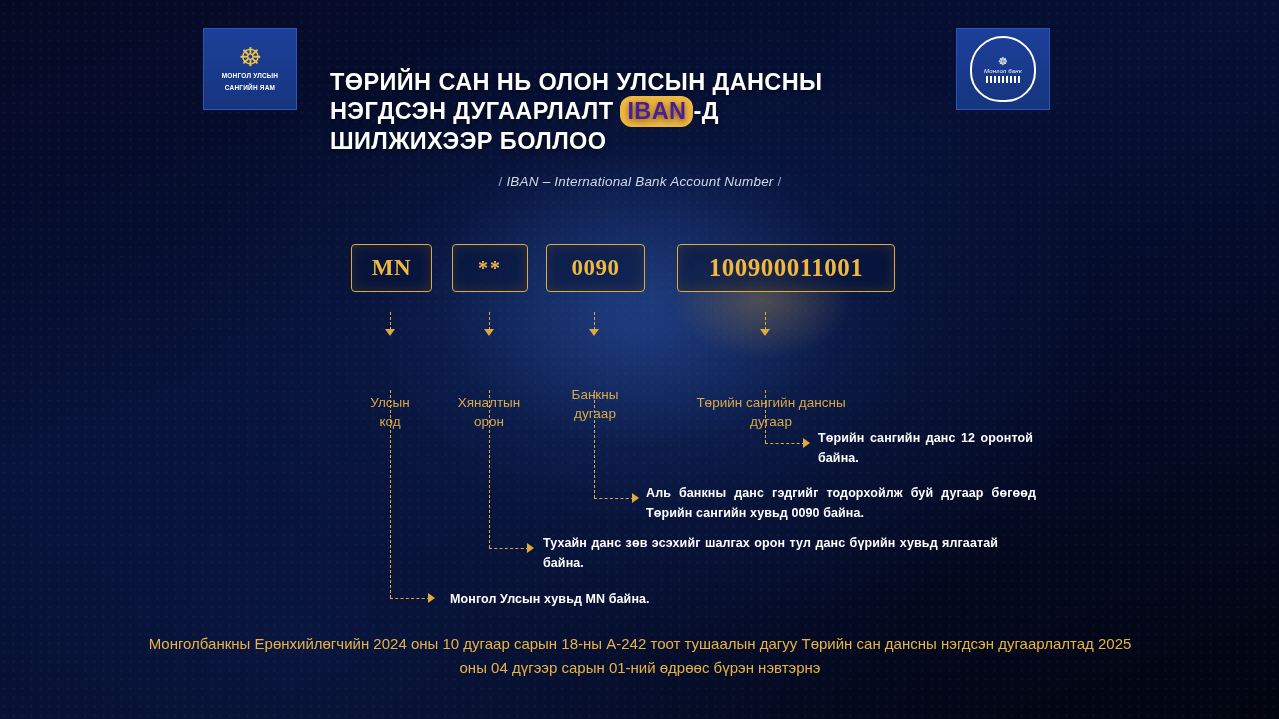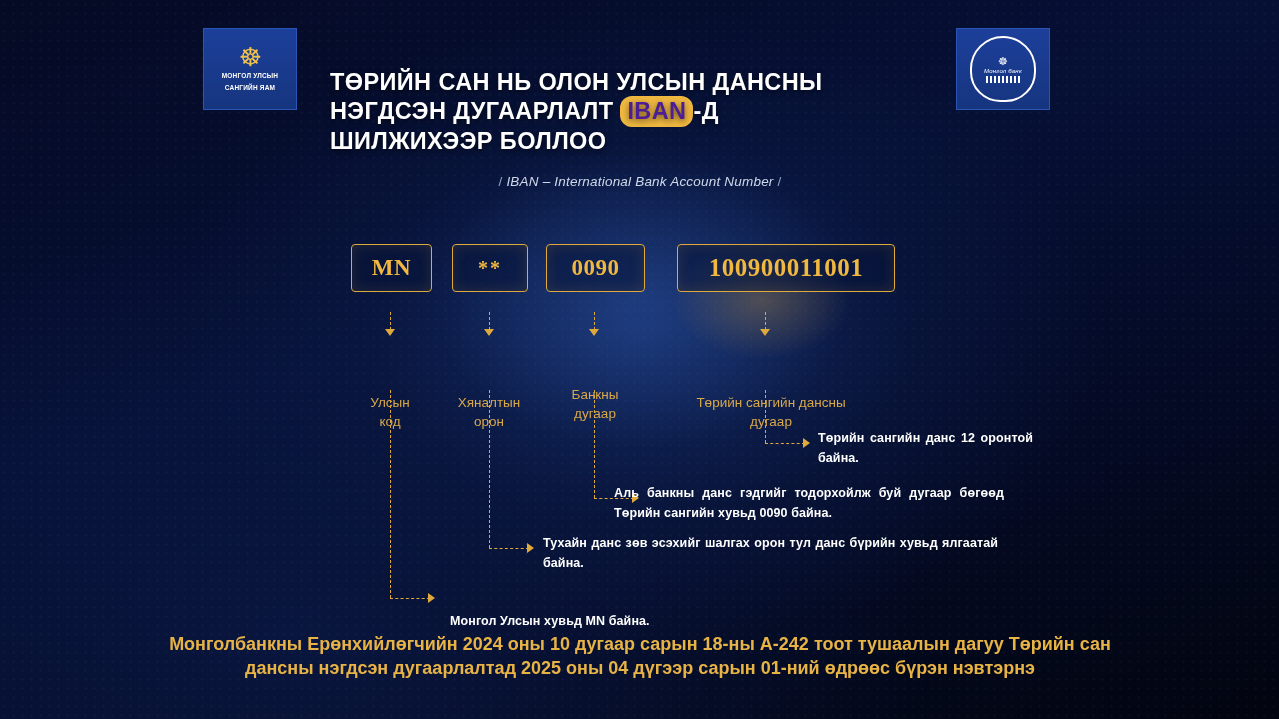--- a/index.html
+++ b/index.html
@@ -193,33 +193,33 @@
   
   .note {
     position: absolute;
     color: #ffffff;
     font-size: 12.5px;
     line-height: 20px;
     font-weight: bold;
     letter-spacing: .1px;
   }
   #note-acct  { left: 818px; top: 428px; width: 215px; text-align: justify; }
-  #note-bank  { left: 614px; top: 483px; width: 390px; text-align: justify; }
+  #note-bank  { left: 646px; top: 483px; width: 390px; text-align: justify; }
   #note-check { left: 543px; top: 533px; width: 455px; text-align: justify; }
-  #note-mn    { left: 450px; top: 589px; width: 420px; font-weight: bold; margin-top: 22px; }
+  #note-mn    { left: 450px; top: 589px; width: 420px; font-weight: bold; }
 
   
   .footer {
     position: absolute;
     left: 140px; top: 632px;
     width: 1000px;
     text-align: center;
     color: #e8b345;
-    font-size: 18px;
-    font-weight: bold;
+    font-size: 15px;
+    font-weight: normal;
     line-height: 24px;
   }
 </style>
 </head>
 <body>
 
 <div class="stage">
   <div class="texture"></div>
   <div class="glow-center"></div>
   <div class="glow-warm"></div>

